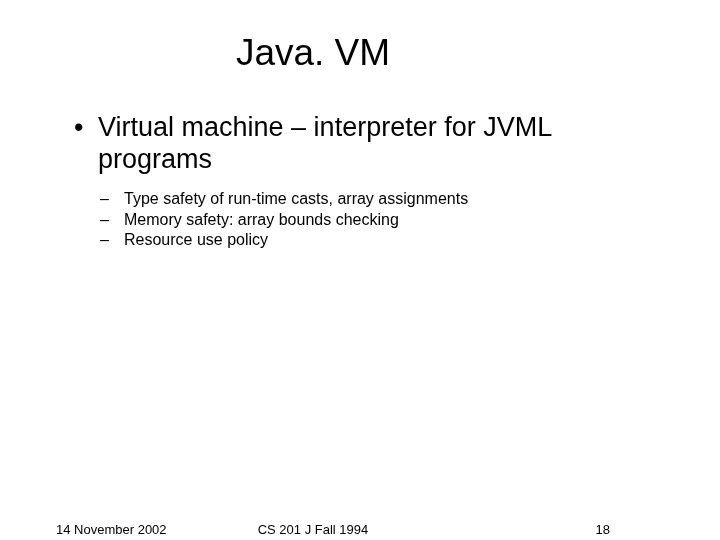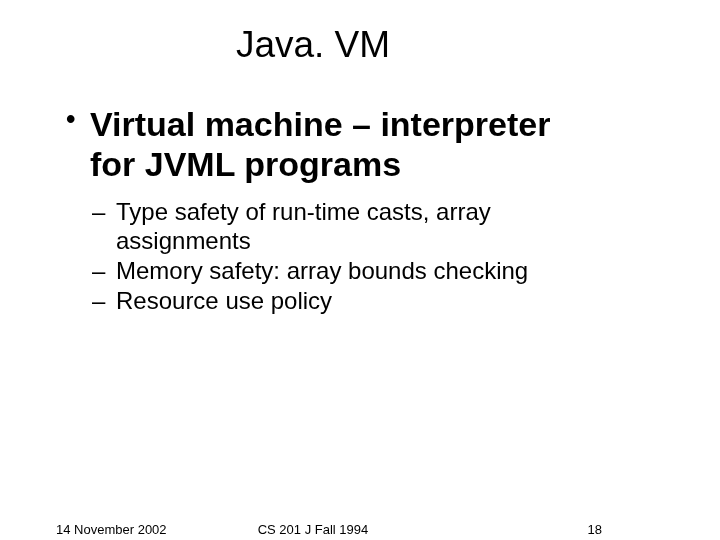--- a/index.html
+++ b/index.html
@@ -7,60 +7,59 @@
   body {
     background: #ffffff;
     font-family: Arial, Helvetica, sans-serif;
     color: #000000;
     position: relative;
   }
   .slide {
     width: 626px;
     height: 540px;
     position: relative;
-    padding: 0;
+    padding: 8px;
   }
   .title {
     text-align: center;
     font-size: 37px;
     font-weight: 400;
     padding-top: 24px;
     padding-bottom: 16px;
   }
   .content {
     padding: 22px 60px 0 60px;
   }
   ul.level1 {
     list-style: none;
     padding-left: 0;
   }
   ul.level1 > li {
     position: relative;
     padding-left: 30px;
-    font-size: 34px;
+    font-size: 27px;
     line-height: 1.18;
     margin-bottom: 2px;
-    font-weight: bold;
   }
   ul.level1 > li::before {
     content: "•";
     position: absolute;
     left: 6px;
     top: 0;
     font-size: 27px;
   }
   ul.level2 {
     list-style: none;
     padding-left: 30px;
     margin-top: 14px;
   }
   ul.level2 > li {
     position: relative;
     padding-left: 26px;
-    font-size: 24px;
+    font-size: 16px;
     line-height: 1.18;
     margin-bottom: 2px;
   }
   ul.level2 > li::before {
     content: "–";
     position: absolute;
     left: 2px;
     top: 0;
   }
   .footer {
@@ -76,21 +75,21 @@
     left: 56px;
   }
   .footer-center {
     position: absolute;
     left: 0;
     width: 100%;
     text-align: center;
   }
   .footer-right {
     position: absolute;
-    right: 24px;
+    right: 16px;
   }
 </style>
 </head>
 <body>
 
 <div class="slide">
 
   <h1 class="title">Java. VM</h1>
 
   <div class="content">

